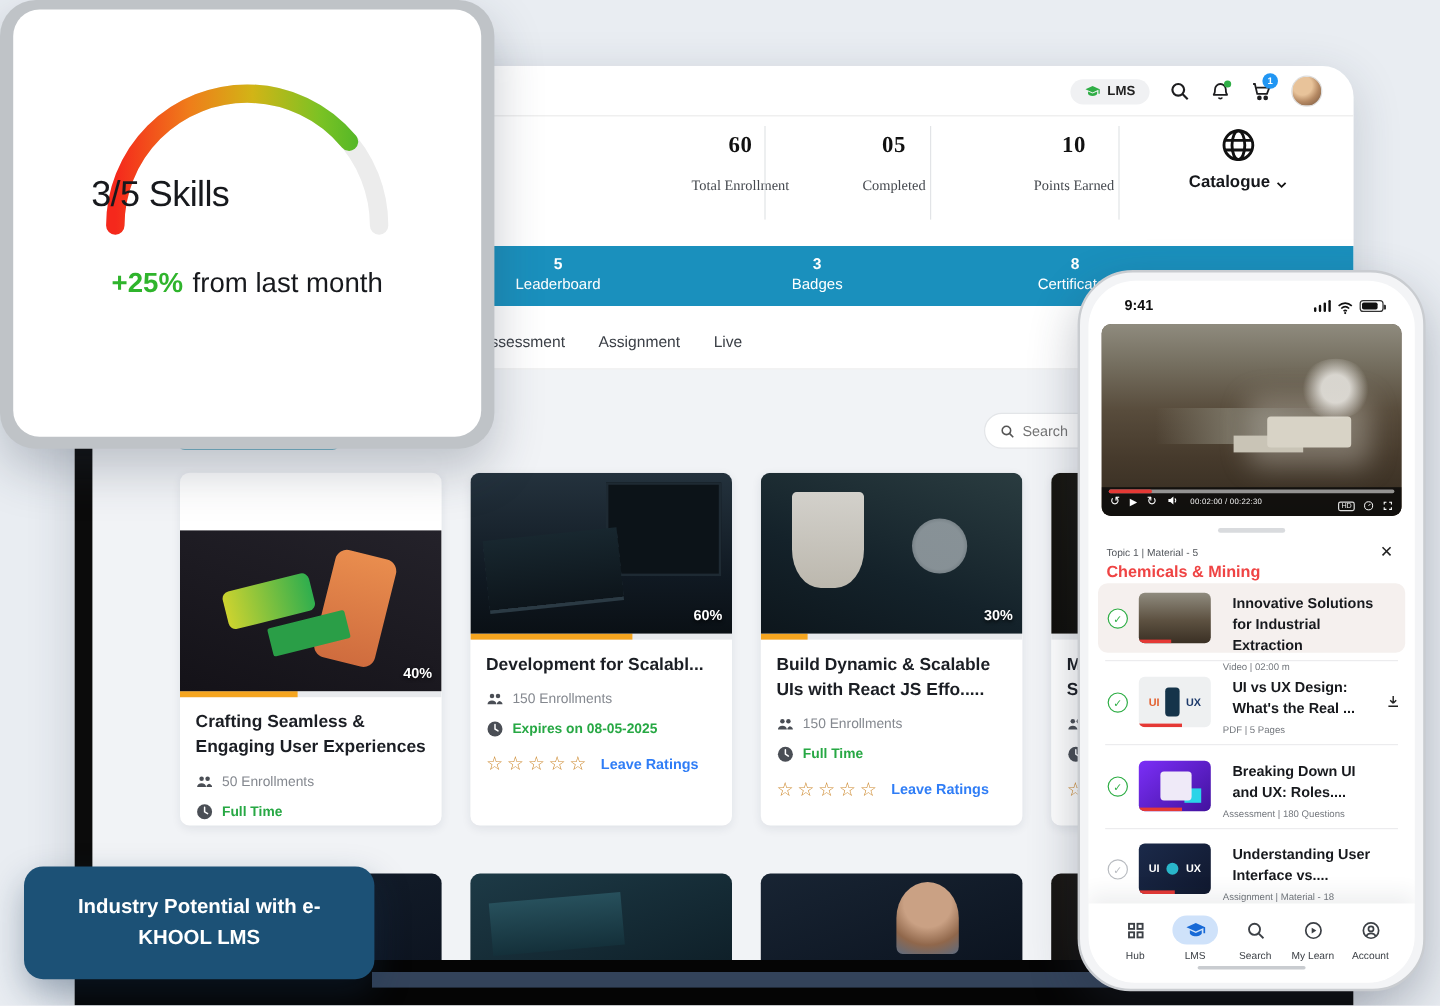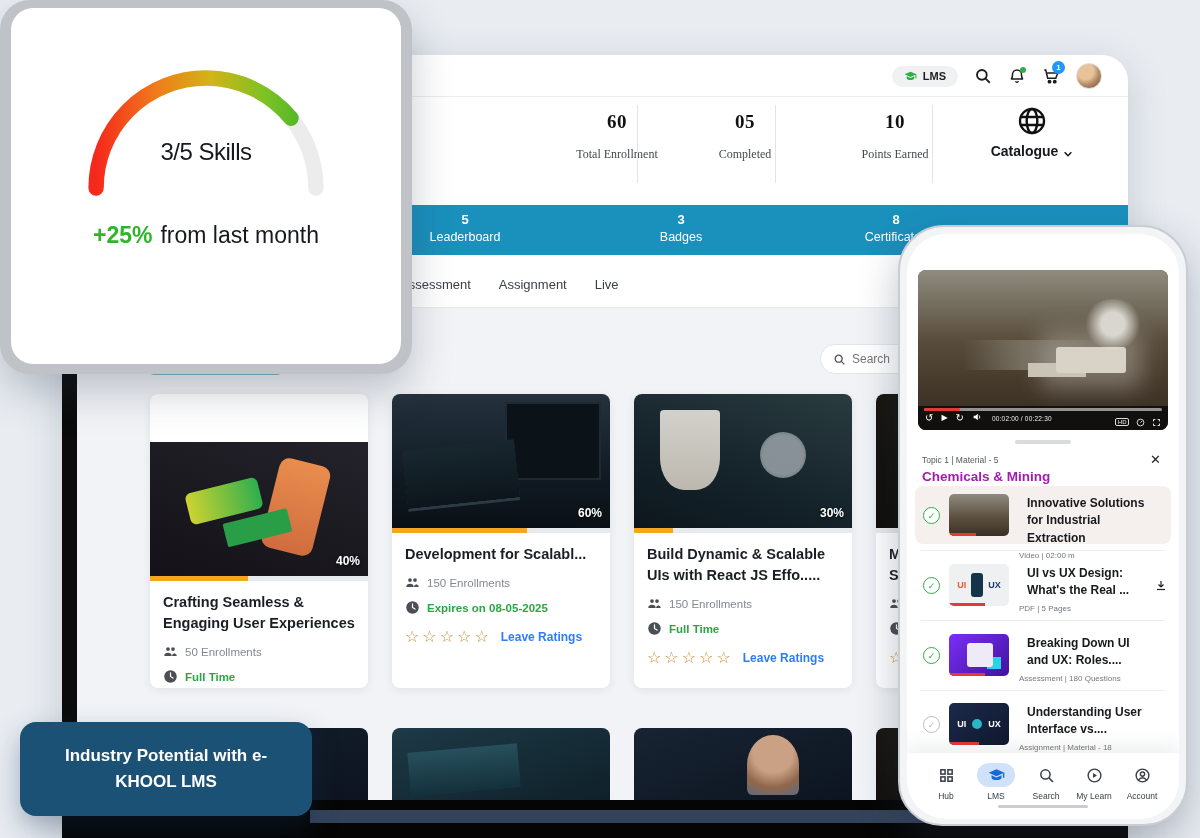--- a/index.html
+++ b/index.html
@@ -91,21 +91,21 @@
   .footer-black { position:absolute; left:0; top:745px; width:1066px; height:38px; background:#050505; }
   .footer-slate { position:absolute; left:248px; top:10px; width:720px; height:13px; background:#33435a; }
 
   
   #promo-frame { position:absolute; left:0; top:0; width:412px; height:374px; border-radius:30px; background:#bfc3c7; z-index:40;
                  box-shadow:0 18px 40px rgba(40,50,70,.25); }
   #promo { position:absolute; left:11px; top:8px; width:390px; height:356px; background:#fff; border-radius:22px; padding:28px 30px 0; }
   .promo-title { color:#1f78e8; font-size:25px; font-weight:bold; line-height:1.3; letter-spacing:-.2px; }
   .gauge-wrap { position:relative; width:260px; margin:18px auto 0; height:160px; }
   .gauge-wrap svg { width:260px; height:145px; display:block; }
-  .gauge-value { position:absolute; left:0; right:0; top:84px; text-align:center; font-size:24px; color:#17191d; font-weight:500; letter-spacing:-.5px; }
+  .gauge-value { position:absolute; left:0; right:0; top:92px; font-size:30px; color:#17191d; font-weight:500; letter-spacing:-.5px; }
   .delta-line { text-align:center; margin-top:8px; font-size:23px; color:#17191d; }
   .delta-line .pct { color:#2fb42c; font-weight:bold; margin-right:8px; }
 
   
   #banner { position:absolute; left:20px; top:722px; width:292px; height:94px; background:#1c5176; border-radius:16px; z-index:50;
             display:flex; align-items:center; justify-content:center; text-align:center; padding:0 24px;
             color:#fff; font-size:17px; font-weight:bold; line-height:1.55; box-shadow:0 12px 28px rgba(20,50,80,.35); }
 
   
   #phone { position:absolute; left:898px; top:225px; width:290px; height:601px; z-index:30;
@@ -138,21 +138,21 @@
   .vc-icons-l { position:absolute; left:7px; top:6px; display:flex; align-items:center; gap:8px; color:#fff; font-size:10px; }
   .vc-time { font-size:6.5px; color:#eee; letter-spacing:.2px; margin-left:2px; }
   .vc-icons-r { position:absolute; right:7px; top:7px; display:flex; align-items:center; gap:7px; color:#fff; }
   .vc-icons-r svg { width:9px; height:9px; }
   .vc-icons-l .glyph { line-height:1; cursor:pointer; }
   .vc-hd { font-size:6px; border:1px solid #ddd; border-radius:2px; padding:0 1.5px; color:#eee; cursor:pointer; }
 
   .handle { position:absolute; left:108px; top:206px; width:56px; height:4px; border-radius:2px; background:#d9dbde; }
   .topic-line { position:absolute; left:15px; top:221px; font-size:8.5px; color:#52565c; }
   .sheet-close { position:absolute; right:18px; top:218px; font-size:13px; color:#222; cursor:pointer; }
-  .section-title { position:absolute; left:15px; top:235px; font-size:13.5px; font-weight:bold; color:#a21caf; }
+  .section-title { position:absolute; left:15px; top:235px; font-size:13.5px; font-weight:bold; color:#ef4444; }
 
   .m-item { position:absolute; left:8px; width:256px; height:58px; }
   .m-item.active-bg { background:#f5f0ee; border-radius:8px; }
   .m-check { position:absolute; left:8px; top:21px; width:17px; height:17px; border-radius:50%; border:1.5px solid #2fae46; color:#2fae46;
              font-size:9px; display:flex; align-items:center; justify-content:center; background:#fff; }
   .m-check.pending { border-color:#b9bcc1; color:#b9bcc1; }
   .m-lock { position:absolute; left:8px; top:21px; width:17px; height:17px; border-radius:50%; border:1.5px solid #b9bcc1; color:#8b8f94;
             display:flex; align-items:center; justify-content:center; }
   .m-lock svg { width:8px; height:9px; }
   .m-thumb { position:absolute; left:34px; top:8px; width:60px; height:42px; border-radius:5px; overflow:hidden; }
@@ -432,20 +432,38 @@
     <div class="img-strip img8" style="left:814px"></div>
 
     <div class="footer-black">
       <div class="footer-slate"></div>
     </div>
   </div>
 
   <div id="phone">
     <div id="screen">
 
+      <div class="statusbar">
+        <span class="sb-time">9:41</span>
+        <span class="sb-icons">
+          <span class="sig">
+              <i style="height:4px"></i>
+              <i style="height:6px"></i>
+              <i style="height:8px"></i>
+              <i style="height:10px"></i>
+            </span>
+          <span class="wifi"><svg viewBox="0 0 24 20" fill="none" stroke="currentColor" stroke-width="2.4">
+                <path d="M2 7c6-5.5 14-5.5 20 0"></path>
+                <path d="M6 11c3.6-3.3 8.4-3.3 12 0"></path>
+                <path d="M9.5 15c1.6-1.4 3.4-1.4 5 0"></path>
+                <circle cx="12" cy="18" r="1.6" fill="currentColor" stroke="none"></circle>
+              </svg></span>
+          <span class="batt"></span>
+        </span>
+      </div>
 
       <div class="video">
         <div class="scene"></div>
         <div class="smoke"></div>
         <div class="vc-bar">
           <div class="vc-progress">
               <div class="vc-progress-fill" style="width: 15%;"></div>
             </div>
           <div class="vc-icons-l">
             <span class="glyph">↺</span>

